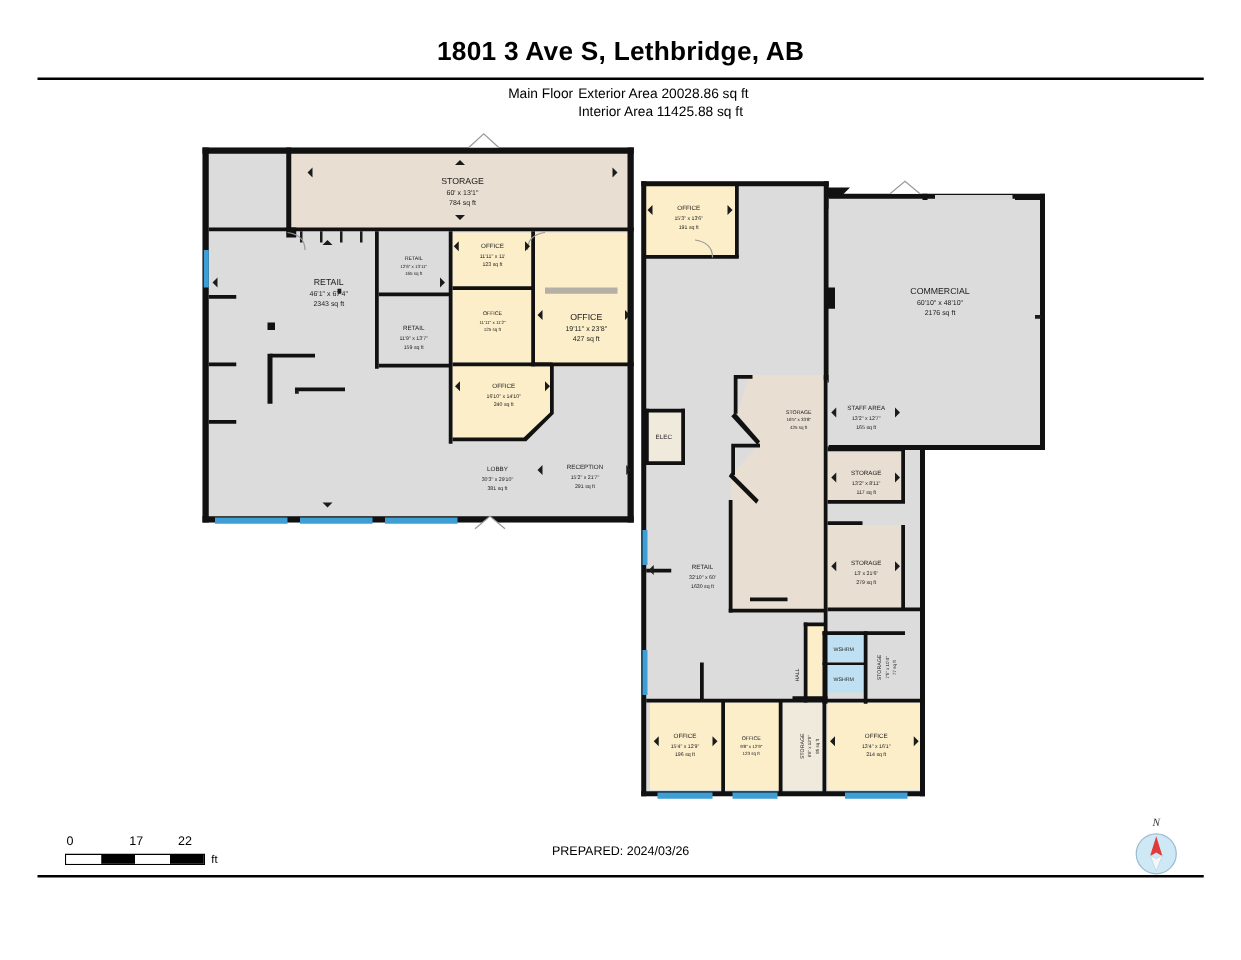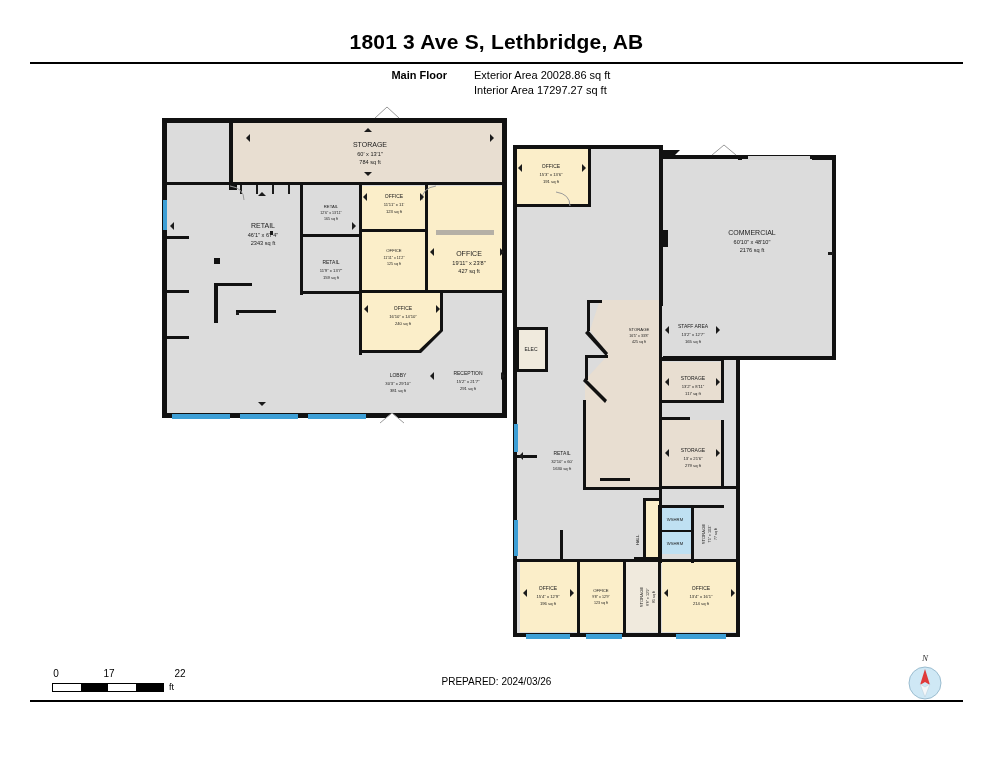--- a/index.html
+++ b/index.html
@@ -6,21 +6,21 @@
   body{width:993px;height:768px;font-family:"Liberation Sans",sans-serif;color:#000;overflow:hidden;}
   #page{position:relative;width:993px;height:768px;}
 
   .title{position:absolute;top:30px;left:0;width:993px;text-align:center;
          font-size:21px;font-weight:bold;letter-spacing:.2px;}
   .rule{position:absolute;left:30px;top:62px;width:933px;height:2px;background:#000;}
   .rule2{position:absolute;left:30px;top:700px;width:933px;height:2px;background:#000;}
 
   .areablock{position:absolute;left:0;top:68px;width:993px;text-align:center;font-size:11px;}
   .areablock .row{line-height:15px;}
-  .areablock .lbl{font-weight:bold;display:inline-block;width:128px;text-align:right;padding-right:27px;}
+  .areablock .lbl{font-weight:normal;display:inline-block;width:128px;text-align:right;padding-right:4px;}
   .areablock .val{display:inline-block;width:200px;text-align:left;}
 
   .prepared{position:absolute;left:0;top:676px;width:993px;text-align:center;font-size:10px;}
   .disclaimer{position:absolute;left:0;top:711px;width:993px;text-align:center;font-size:9px;color:#1a1a1a;}
 
   .scalebar{position:absolute;left:52px;top:668px;}
   .scale-nums{position:relative;height:14px;width:125px;font-size:10px;}
   .scale-nums span{position:absolute;top:0;transform:translateX(-50%);}
   .scale-bar-row{display:flex;align-items:flex-end;}
   .bar{display:flex;border:1px solid #000;height:7px;width:110px;}
@@ -58,21 +58,21 @@
 <div id="page">
 
   <div class="title">1801 3 Ave S, Lethbridge, AB</div>
   <div class="rule"></div>
 
   <div class="areablock">
     <div class="row">
       <span class="lbl">Main Floor</span><span class="val">Exterior Area 20028.86 sq ft</span>
     </div>
     <div class="row">
-      <span class="lbl"></span><span class="val">Interior Area 17297.27 sq ft</span>
+      <span class="lbl"></span><span class="val">Interior Area 11425.88 sq ft</span>
     </div>
   </div>
 
   <svg width="993" height="660" viewBox="0 0 993 660">
 
     <g>
 
       <rect x="162" y="118" width="345" height="300" class="rm-grey"></rect>
 
       <rect x="232" y="120" width="273" height="64" class="rm-tan"></rect>
@@ -416,21 +416,21 @@
       <polygon points="574,593 570,589 570,597"></polygon>
       <polygon points="664,593 668,589 668,597"></polygon>
       <polygon points="735,593 731,589 731,597"></polygon>
     </g>
   </svg>
 
   <div class="scalebar">
     <div class="scale-nums">
       <span style="left:4px">0</span>
       <span style="left:57px">17</span>
-      <span style="left:128px">22</span>
+      <span style="left:96px">22</span>
     </div>
     <div class="scale-bar-row">
       <div class="bar">
         <i class="off"></i>
           <i class="on"></i>
           <i class="off"></i>
           <i class="on"></i>
       </div>
       <span class="ftlabel">ft</span>
     </div>

